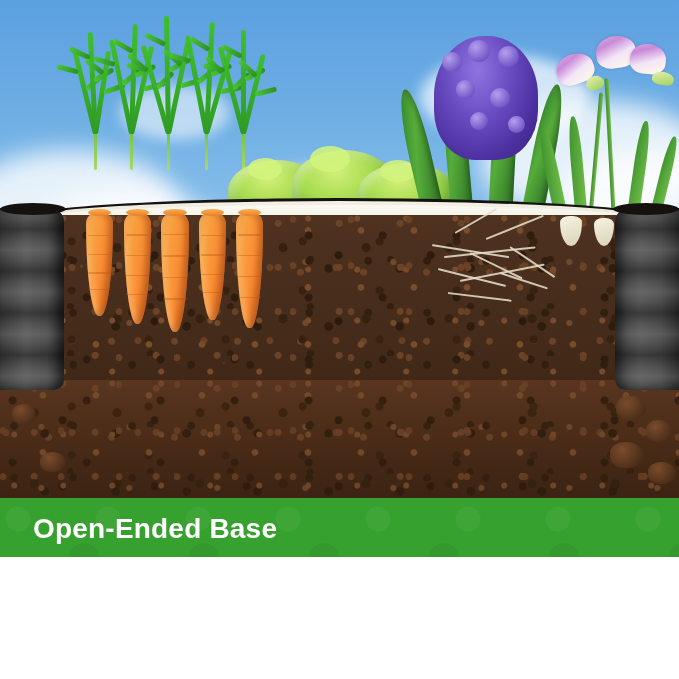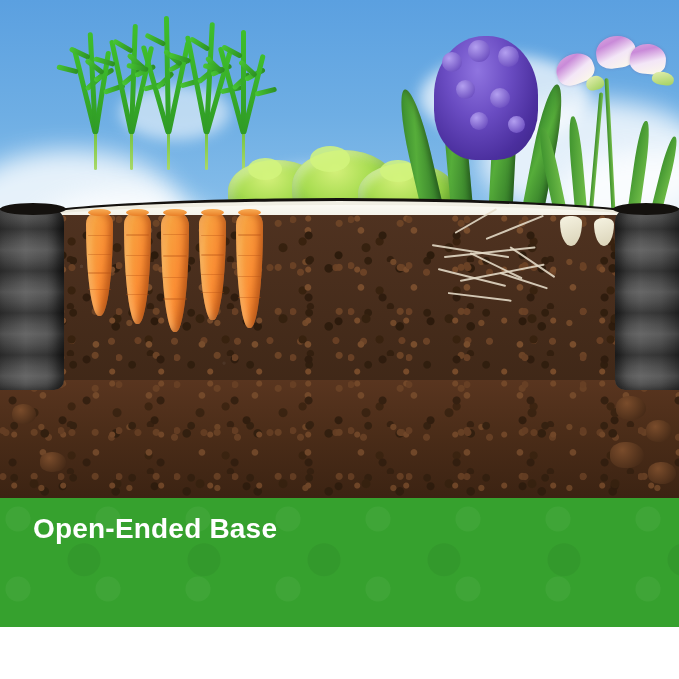--- a/index.html
+++ b/index.html
@@ -1,20 +1,20 @@
 <!DOCTYPE html>
 <html><head>
 <meta charset="utf-8">
 <style>
   html,body{margin:0;padding:0;background:#fff;}
   body{font-family:"Liberation Sans", sans-serif;}
 
   #stage{
     position:relative;
-    width:679px; height:627px;
+    width:679px; height:557px;
     overflow:hidden;
     background:#eab308;
   }
 
   
   .sky{
     position:absolute; left:0; top:0; width:679px; height:410px;
     background:linear-gradient(180deg,#5ba0e0 0%, #6eaee4 28%, #8ec3ec 58%, #b3d7f2 80%, #cfe6f6 100%);
   }
   .cloud{position:absolute;border-radius:50%;background:#ffffff;filter:blur(7px);opacity:.92;}

